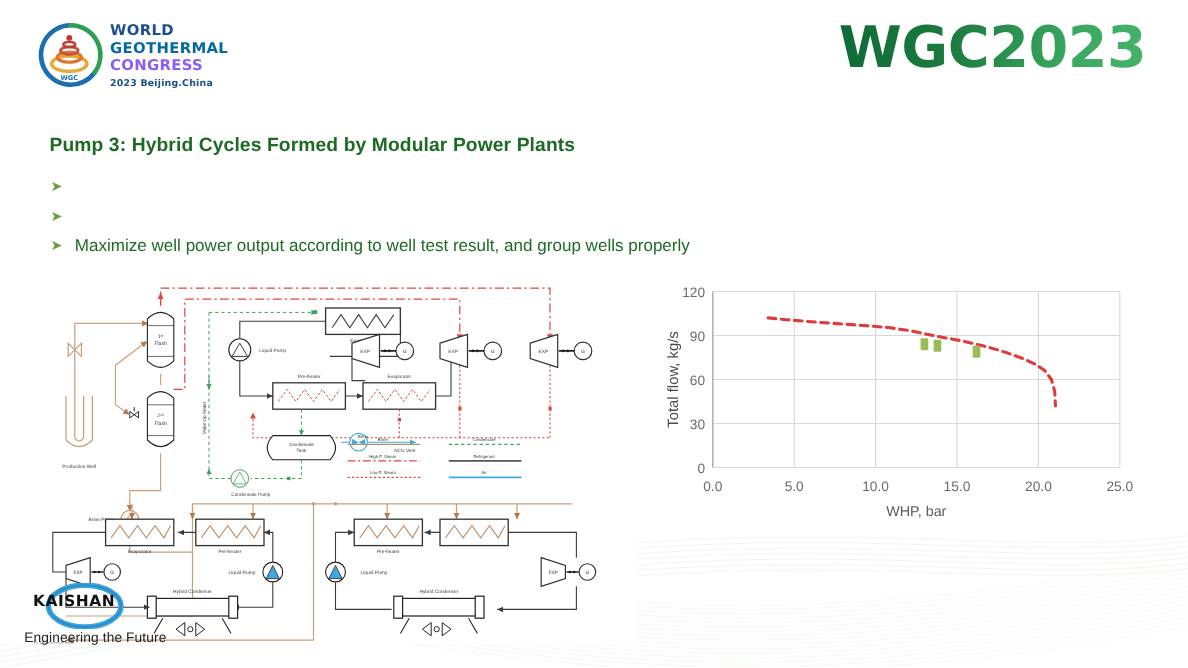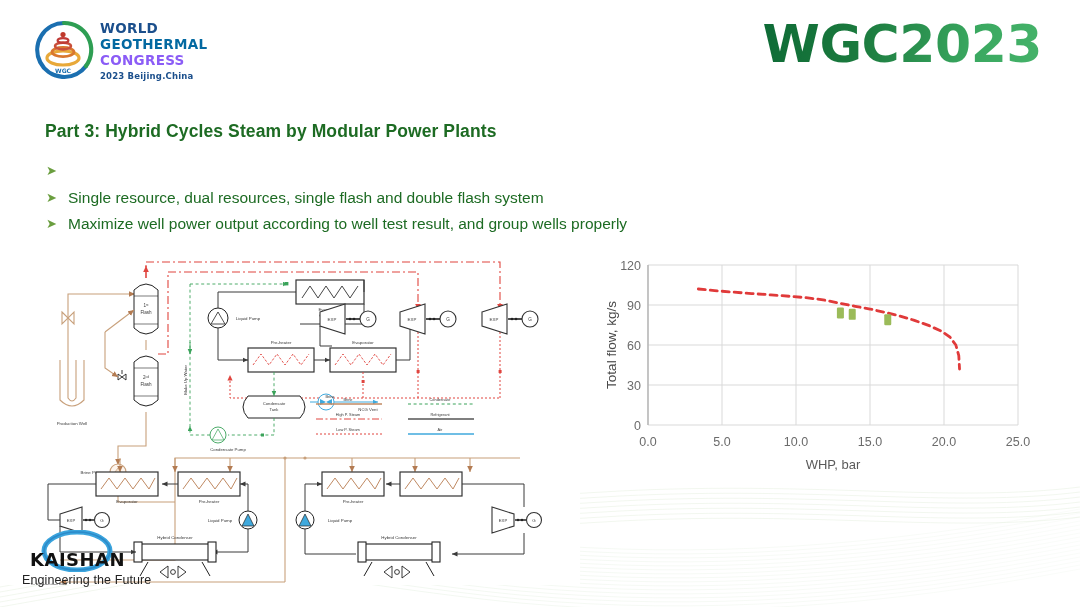--- a/index.html
+++ b/index.html
@@ -63,22 +63,22 @@
 
   
   .chart{position:absolute;left:600px;top:253px;width:440px;height:225px;text-align:right;}
   .chart svg{display:block;}
 
   
   .kaishan{position:absolute;left:18px;top:530px;width:150px;height:62px;}
   .ks-ring{position:absolute;left:22px;top:0px;width:74px;height:42px;}
   .ks-name{
     position:absolute;left:12px;top:7px;
-    font-family:"DejaVu Sans", sans-serif;font-weight:bold;font-size:18px;
-    color:#111111;letter-spacing:0.5px;line-height:21px;margin-top:12px;
+    font-family:"DejaVu Sans", sans-serif;font-weight:bold;font-size:14px;
+    color:#111111;letter-spacing:0.5px;line-height:21px;
   }
   .ks-tag{
     position:absolute;left:4px;top:43px;
     font-size:12.5px;color:#222222;letter-spacing:0.1px;
   }
 </style>
 </head>
 <body>
 
 <div id="slide">
@@ -134,29 +134,28 @@
     <div class="wgc-words">
       <div class="w w1">WORLD</div>
       <div class="w w2">GEOTHERMAL</div>
       <div class="w w3">CONGRESS</div>
       <div class="wgc-sub">2023 Beijing.China</div>
     </div>
   </div>
 
   <div class="wgc2023">WGC2023</div>
 
-  <div class="slide-title">Part 3: Hybrid Cycles Steam by Modular Power Plants</div>
+  <div class="slide-title">Pump 3: Hybrid Cycles Formed by Modular Power Plants</div>
 
   <div class="bullets">
     <div class="bullet">
       <div class="arrow">➤</div>
     </div>
     <div class="bullet">
       <div class="arrow">➤</div>
-      <div class="btxt">Single resource, dual resources, single flash and double flash system</div>
     </div>
     <div class="bullet">
       <div class="arrow">➤</div>
       <div class="btxt">Maximize well power output according to well test result, and group wells properly</div>
     </div>
   </div>
 
   <div class="diagram">
   <svg width="580" height="335" viewBox="0 0 580 335">
     <defs>

